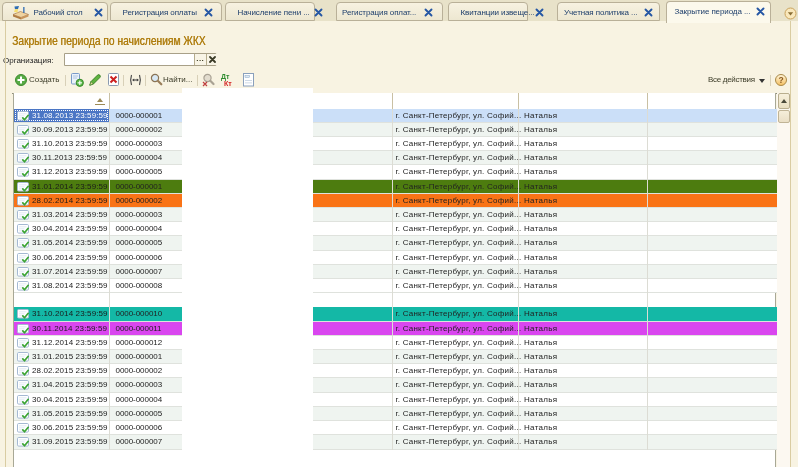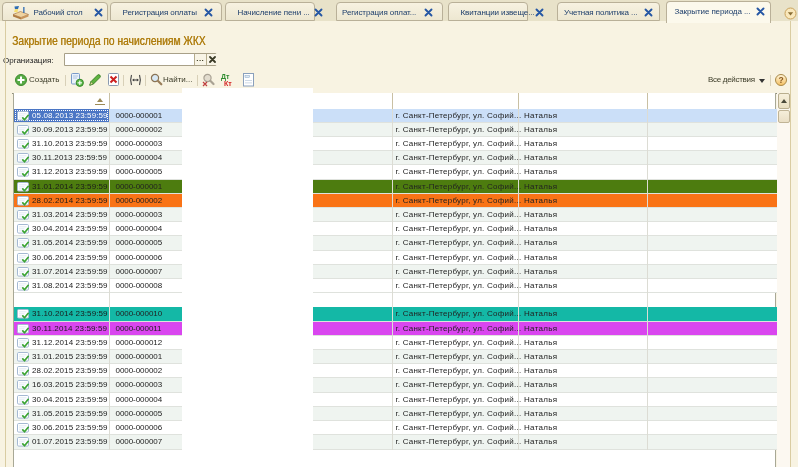--- a/index.html
+++ b/index.html
@@ -174,21 +174,21 @@
     <div class="abs hcolsep" style="left:633px"></div>
     <div class="abs row" style="top:15.50px;background:#CBDFF8">
       <div class="abs" style="left:0;top:0;width:95px;height:13.21px;background:#4B76C5;outline:1px dotted #fff;outline-offset:-2px"></div>
       <svg class="ric" width="13" height="11" viewBox="0 0 13 11">
         <rect x="0.5" y="0.5" width="11" height="8.6" rx="1.2" fill="#fff" stroke="#A4B8D2"></rect>
         <rect x="2" y="2.4" width="7.5" height="0.9" fill="#DCE6F2"></rect>
         <rect x="2" y="4.4" width="5.5" height="0.9" fill="#DCE6F2"></rect>
         <rect x="2" y="6.4" width="4" height="0.9" fill="#DCE6F2"></rect>
         <path d="M5.8 6.9 L7.5 8.8 L11.2 4.3" fill="none" stroke="#3BA433" stroke-width="1.7" stroke-linecap="round" stroke-linejoin="round"></path>
       </svg>
-      <span class="ct" style="left:18px;letter-spacing:0.12px;color:#fff">05.08.2013 23:59:59</span>
+      <span class="ct" style="left:18px;letter-spacing:0.12px;color:#fff">31.08.2013 23:59:59</span>
       <span class="ct" style="left:101.5px;letter-spacing:-0.05px">0000-000001</span>
       <span class="ct" style="left:381.5px;letter-spacing:0.25px">г. Санкт-Петербург, ул. Софий...</span>
       <span class="ct" style="left:510px;letter-spacing:0.3px">Наталья</span>
     </div>
     <div class="abs row" style="top:29.71px;background:#EFF4F0">
       <svg class="ric" width="13" height="11" viewBox="0 0 13 11">
         <rect x="0.5" y="0.5" width="11" height="8.6" rx="1.2" fill="#fff" stroke="#A4B8D2"></rect>
         <rect x="2" y="2.4" width="7.5" height="0.9" fill="#DCE6F2"></rect>
         <rect x="2" y="4.4" width="5.5" height="0.9" fill="#DCE6F2"></rect>
         <rect x="2" y="6.4" width="4" height="0.9" fill="#DCE6F2"></rect>
@@ -421,21 +421,21 @@
       <span class="ct" style="left:510px;letter-spacing:0.3px">Наталья</span>
     </div>
     <div class="abs row" style="top:285.49px;background:#EFF4F0">
       <svg class="ric" width="13" height="11" viewBox="0 0 13 11">
         <rect x="0.5" y="0.5" width="11" height="8.6" rx="1.2" fill="#fff" stroke="#A4B8D2"></rect>
         <rect x="2" y="2.4" width="7.5" height="0.9" fill="#DCE6F2"></rect>
         <rect x="2" y="4.4" width="5.5" height="0.9" fill="#DCE6F2"></rect>
         <rect x="2" y="6.4" width="4" height="0.9" fill="#DCE6F2"></rect>
         <path d="M5.8 6.9 L7.5 8.8 L11.2 4.3" fill="none" stroke="#3BA433" stroke-width="1.7" stroke-linecap="round" stroke-linejoin="round"></path>
       </svg>
-      <span class="ct" style="left:18px;letter-spacing:0.12px;color:#1a1a1a">16.03.2015 23:59:59</span>
+      <span class="ct" style="left:18px;letter-spacing:0.12px;color:#1a1a1a">31.04.2015 23:59:59</span>
       <span class="ct" style="left:101.5px;letter-spacing:-0.05px">0000-000003</span>
       <span class="ct" style="left:381.5px;letter-spacing:0.25px">г. Санкт-Петербург, ул. Софий...</span>
       <span class="ct" style="left:510px;letter-spacing:0.3px">Наталья</span>
     </div>
     <div class="abs row" style="top:299.70px;background:#FFFFFF">
       <svg class="ric" width="13" height="11" viewBox="0 0 13 11">
         <rect x="0.5" y="0.5" width="11" height="8.6" rx="1.2" fill="#fff" stroke="#A4B8D2"></rect>
         <rect x="2" y="2.4" width="7.5" height="0.9" fill="#DCE6F2"></rect>
         <rect x="2" y="4.4" width="5.5" height="0.9" fill="#DCE6F2"></rect>
         <rect x="2" y="6.4" width="4" height="0.9" fill="#DCE6F2"></rect>
@@ -473,21 +473,21 @@
       <span class="ct" style="left:510px;letter-spacing:0.3px">Наталья</span>
     </div>
     <div class="abs row" style="top:342.33px;background:#EFF4F0">
       <svg class="ric" width="13" height="11" viewBox="0 0 13 11">
         <rect x="0.5" y="0.5" width="11" height="8.6" rx="1.2" fill="#fff" stroke="#A4B8D2"></rect>
         <rect x="2" y="2.4" width="7.5" height="0.9" fill="#DCE6F2"></rect>
         <rect x="2" y="4.4" width="5.5" height="0.9" fill="#DCE6F2"></rect>
         <rect x="2" y="6.4" width="4" height="0.9" fill="#DCE6F2"></rect>
         <path d="M5.8 6.9 L7.5 8.8 L11.2 4.3" fill="none" stroke="#3BA433" stroke-width="1.7" stroke-linecap="round" stroke-linejoin="round"></path>
       </svg>
-      <span class="ct" style="left:18px;letter-spacing:0.12px;color:#1a1a1a">01.07.2015 23:59:59</span>
+      <span class="ct" style="left:18px;letter-spacing:0.12px;color:#1a1a1a">31.09.2015 23:59:59</span>
       <span class="ct" style="left:101.5px;letter-spacing:-0.05px">0000-000007</span>
       <span class="ct" style="left:381.5px;letter-spacing:0.25px">г. Санкт-Петербург, ул. Софий...</span>
       <span class="ct" style="left:510px;letter-spacing:0.3px">Наталья</span>
     </div>
     <div class="abs colsep" style="left:95px;top:15.5px;height:341px"></div>
     <div class="abs colsep" style="left:378px;top:15.5px;height:341px"></div>
     <div class="abs colsep" style="left:503.5px;top:15.5px;height:341px"></div>
     <div class="abs colsep" style="left:633px;top:15.5px;height:341px"></div>
   </div>
 <div class="abs sort"></div>

